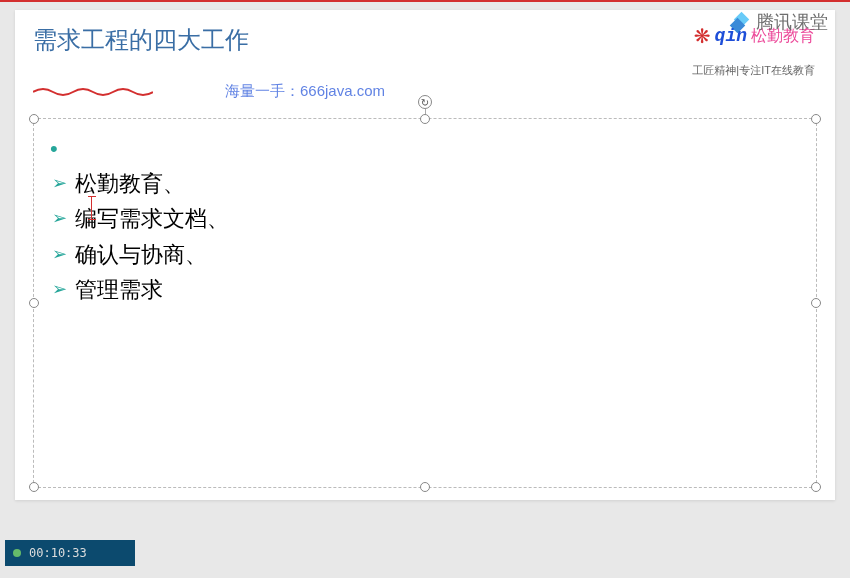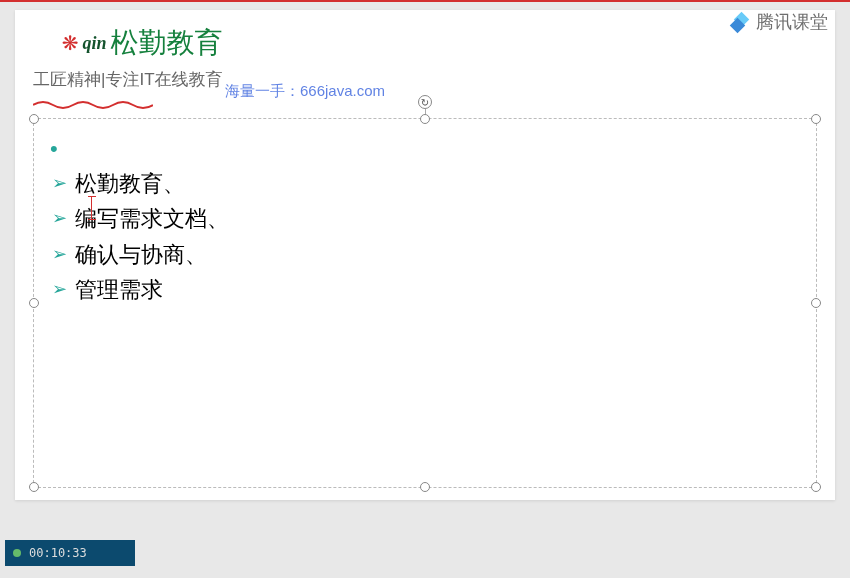--- a/index.html
+++ b/index.html
@@ -36,35 +36,35 @@
     .logo-area {
       text-align: right;
     }
     .sq-logo {
       display: flex;
       align-items: center;
       justify-content: flex-end;
       gap: 4px;
     }
     .sq-script {
-      color: #14532d;
+      color: #1d4ed8;
       font-size: 18px;
       font-style: italic;
-      font-family: Liberation Serif, serif;
+      font-family: Liberation Mono, monospace;
       font-weight: bold;
     }
     .sq-name {
-      font-size: 28px;
-      color: #15803d;
+      font-size: 16px;
+      color: #ec4899;
       font-weight: 500;
     }
     .sq-tagline {
-      font-size: 17px;
+      font-size: 11px;
       color: #666;
-      margin-top: 6px;
+      margin-top: 15px;
     }
     .squiggle {
       margin: 4px 0 0 18px;
       height: 12px;
     }
     .squiggle svg { display: block; }
     .watermark-text {
       position: absolute;
       top: 72px;
       left: 210px;
@@ -233,20 +233,21 @@
 <div class="tencent-watermark">
   <div class="tencent-icon">
     <div class="d1"></div>
       <div class="d2"></div>
   </div>
   <span class="tencent-text">腾讯课堂</span>
 </div>
 
 <div class="slide-container">
   <div class="slide-header">
+    <div class="slide-title">需求工程的四大工作</div>
     <div class="logo-area">
       <div class="sq-logo">
         <span style="color:#d32f2f;font-size:20px;">❋</span>
         <span class="sq-script">qin</span>
         <span class="sq-name">松勤教育</span>
       </div>
       <div class="sq-tagline">工匠精神|专注IT在线教育</div>
     </div>
   </div>
 

